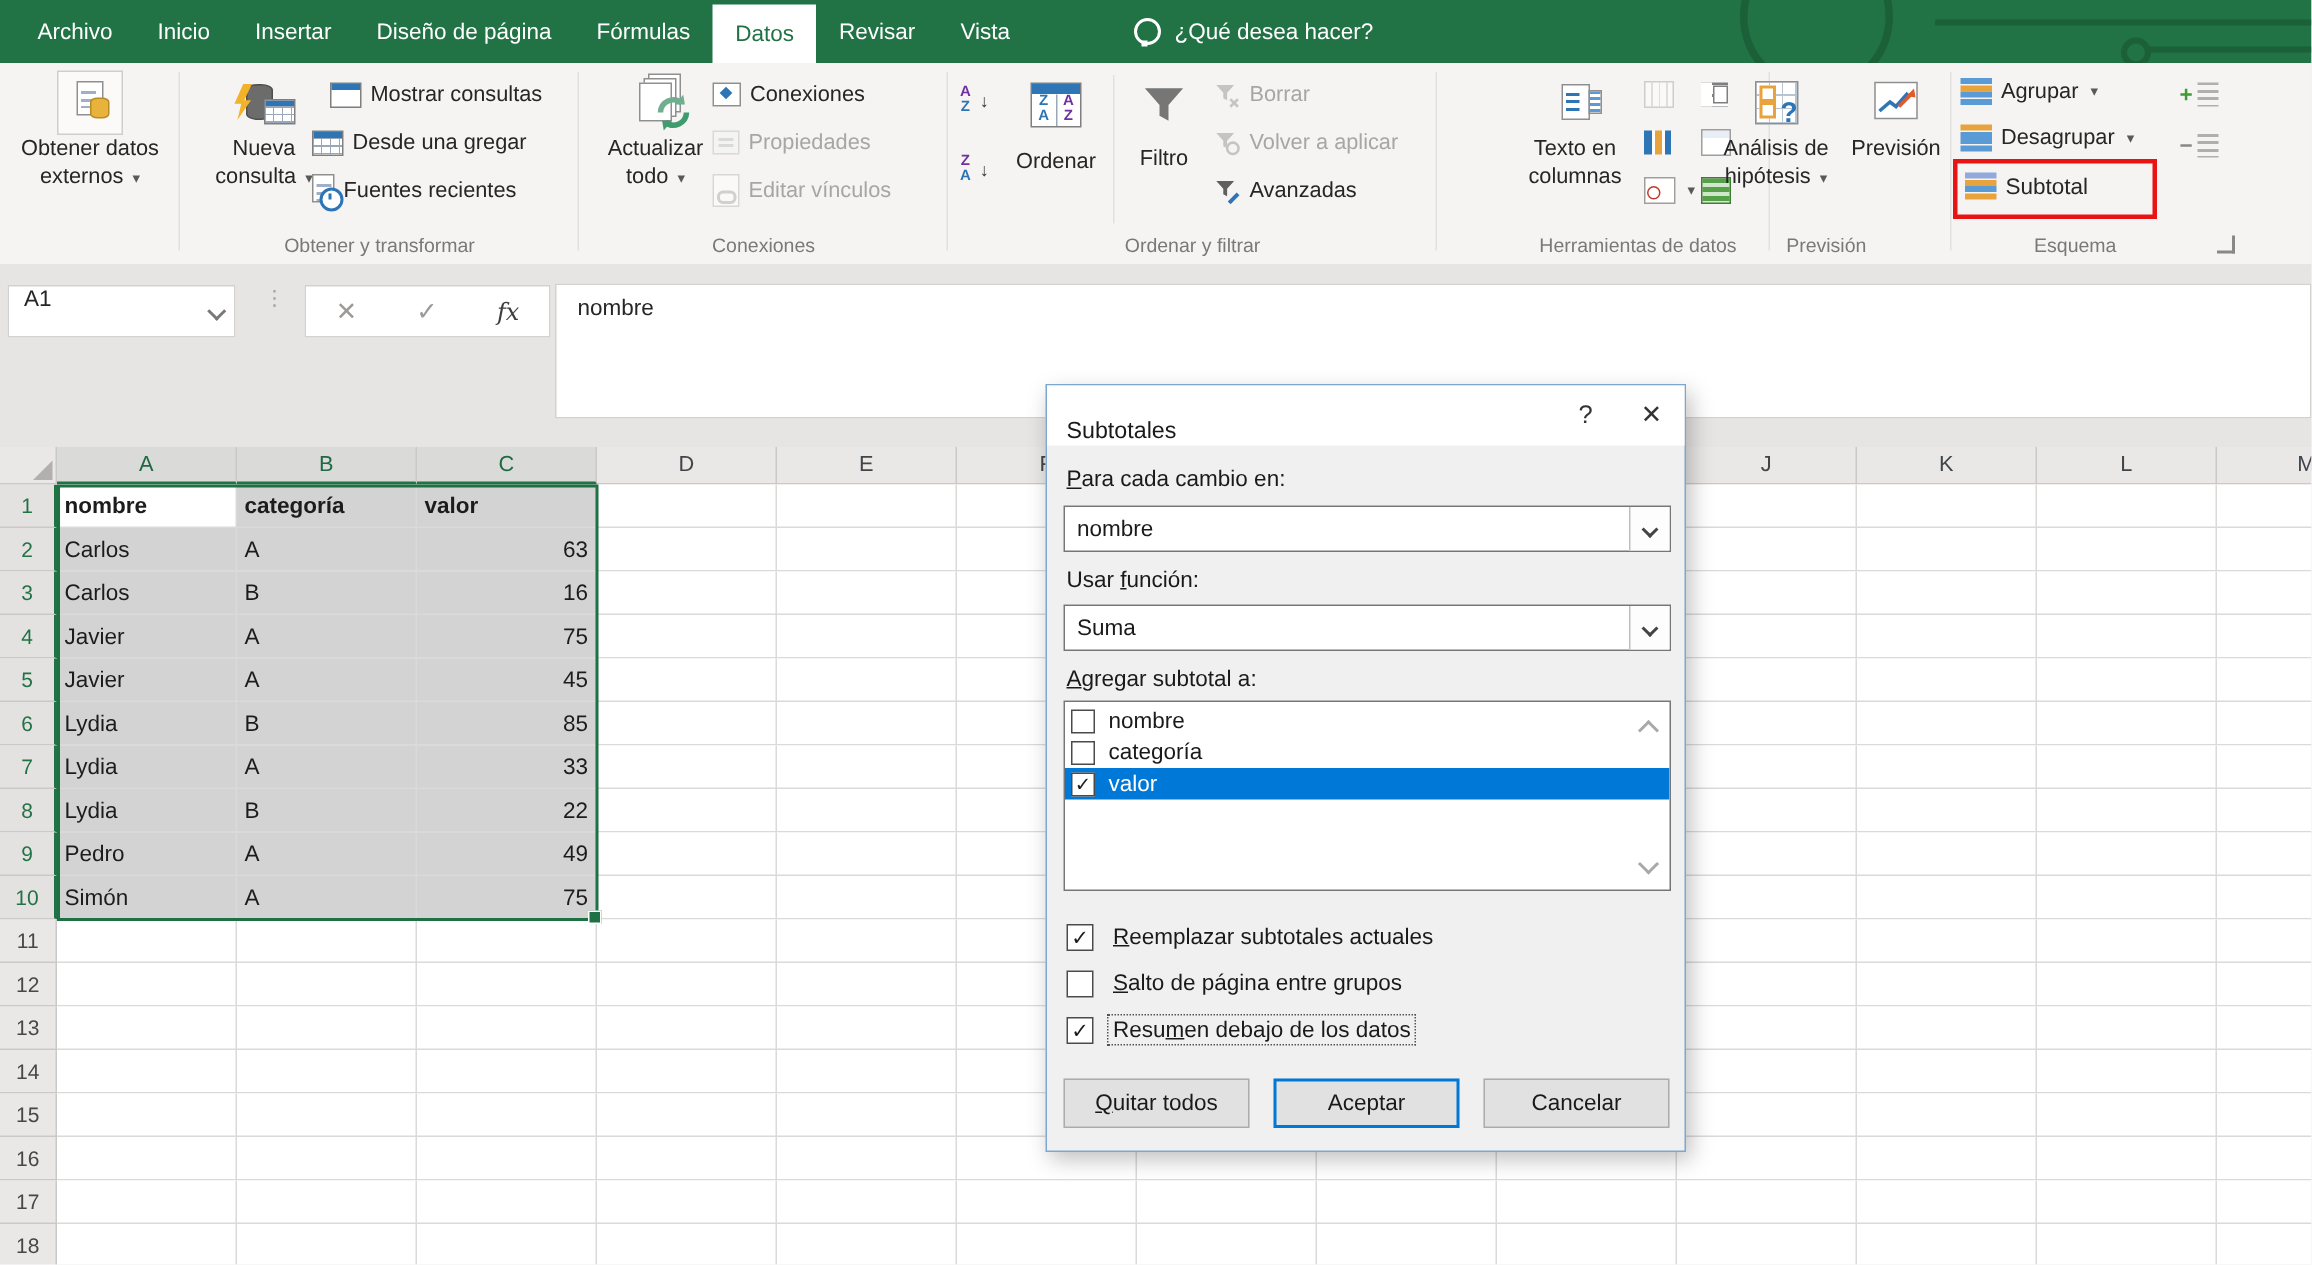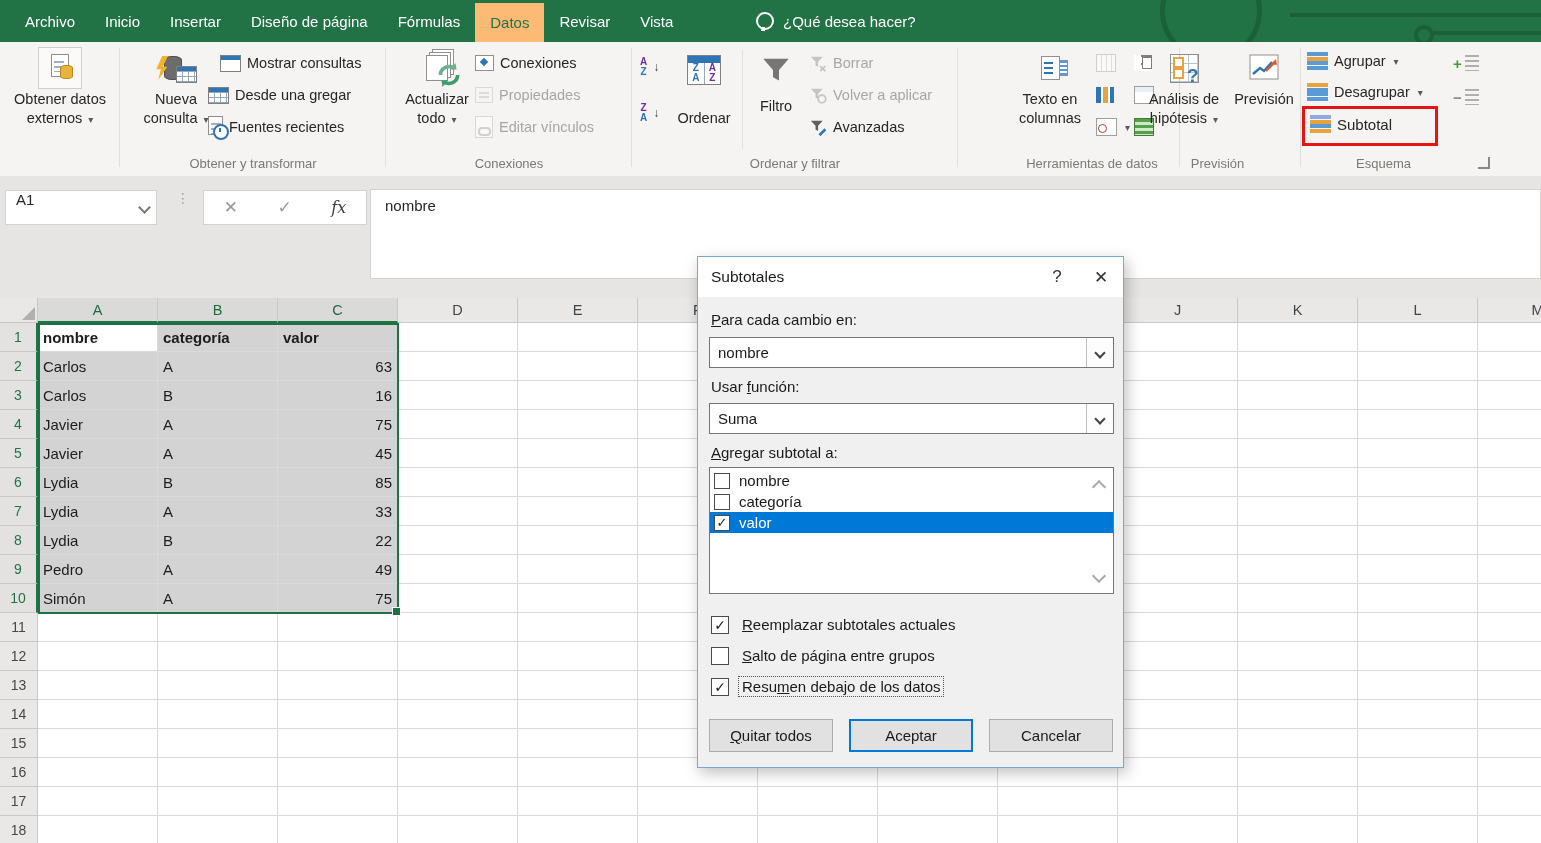--- a/index.html
+++ b/index.html
@@ -3,21 +3,21 @@
 <meta charset="utf-8">
 <style>
   html,body{margin:0;padding:0}
   body{width:1541px;height:843px;position:relative;overflow:hidden;
        font-family:"Liberation Sans","DejaVu Sans",sans-serif;
        background:#e7e5e4;-webkit-font-smoothing:antialiased}
   
   .tabbar{position:absolute;left:0;top:0;width:1541px;height:42px;background:#217346;overflow:hidden}
   .tabs{position:absolute;left:10px;top:0;height:42px;display:flex;align-items:stretch}
   .tab{color:#fff;font-size:15px;display:flex;align-items:center;padding:0 15px;cursor:default;white-space:nowrap}
-  .tab.active{background:#fdba74;color:#217346;margin-top:3px;height:39px}
+  .tab.active{background:#ffffff;color:#217346;margin-top:3px;height:39px}
   .searchbox{position:absolute;left:756px;top:0;height:42px;display:flex;align-items:center;gap:9px;color:#fff;font-size:15px}
   .bulb{width:14px;height:14px;border:2px solid #fff;border-radius:50%;position:relative}
   .bulb:after{content:"";position:absolute;left:3px;top:13px;width:4px;height:4px;background:#fff}
   .decor{position:absolute;pointer-events:none}
   .dec-c{border:5px solid #1b6038;border-radius:50%}
   .dec-l{background:#1b6038}
   
   .ribbon{position:absolute;left:0;top:42px;width:1541px;height:134px;background:#f5f4f3;border-bottom:1px solid #d5d3d1}
   .rgroup{position:absolute;top:0;height:133px}
   .rgroup .sep{position:absolute;right:0;top:6px;bottom:8px;width:1px;background:#e2e0dd}
@@ -106,21 +106,21 @@
   .cell{width:120px;flex:none;box-sizing:border-box;border-right:1px solid #dadad8;border-bottom:1px solid #dadad8;background:#fff;
         font-size:15px;color:#1c1c1c;display:flex;align-items:center;padding:0 5px;overflow:hidden;white-space:nowrap}
   .cell.selc{background:#d3d3d3}
   .cell.active{background:#fff}
   .cell.hdr{font-weight:bold}
   .cell.num{justify-content:flex-end}
   .selbox{position:absolute;left:38px;top:25px;width:361px;height:291px;border:2px solid #1e7145;pointer-events:none;box-sizing:border-box}
   .handle{position:absolute;right:-4px;bottom:-4px;width:7px;height:7px;background:#1e7145;border:1px solid #fff}
   
   .dialog{position:absolute;left:697px;top:256px;width:427px;height:512px;background:#f0f0f0;border:1px solid #7ba7d1;box-shadow:3px 5px 14px rgba(0,0,0,.25);z-index:10;box-sizing:border-box}
-  .dtitle{height:40px;background:#fff;display:flex;align-items:center}
+  .dtitle{height:40px;background:#fff;display:flex;align-items:flex-end}
   .dtitle .tt{font-size:15.5px;color:#1a1a1a;padding-left:13px;flex:1}
   .dbtn{width:44px;height:40px;display:flex;align-items:center;justify-content:center;font-size:17px;color:#333}
   .dlabel{position:absolute;left:13px;font-size:15px;color:#1a1a1a;white-space:nowrap}
   .mn{text-decoration:underline}
   .combo{position:absolute;left:11px;width:405px;height:31px;background:#fff;border:1px solid #767676;display:flex;align-items:center;box-sizing:border-box}
   .combo .cv{flex:1;padding-left:8px;font-size:15px;color:#1a1a1a}
   .combo .cdd{width:26px;align-self:stretch;border-left:1px solid #bfbfbf;background:#fdfdfd;display:flex;align-items:center;justify-content:center}
   .combo .chev{border-color:#444;width:6px;height:6px}
   .listbox{position:absolute;left:11px;top:210px;width:405px;height:127px;background:#fff;border:1px solid #767676;box-sizing:border-box;padding-top:2px;overflow:hidden}
   .litem{height:21px;display:flex;align-items:center;font-size:15px;color:#1a1a1a;padding-left:4px}
@@ -259,21 +259,21 @@
         <div>
               <span>Z</span>
               <span>A</span>
             </div>
         <div>
               <span>A</span>
               <span>Z</span>
             </div>
       </span>
         </div>
-      <div style="margin-top:17px">Ordenar</div>
+      <div style="margin-top:7px">Ordenar</div>
     </div>
     <div class="vline" style="left:110px"></div>
     <div class="bigbtn" style="left:114px;top:6px;width:60px">
       <div class="ic">
           <svg width="30" height="32" viewBox="0 0 20 20">
         <path d="M1.5 2.5h17l-6.5 7.5v7l-4-2.2v-4.8z" fill="#767676"></path>
           </svg>
         </div>
       <div style="margin-top:5px">Filtro</div>
     </div>

